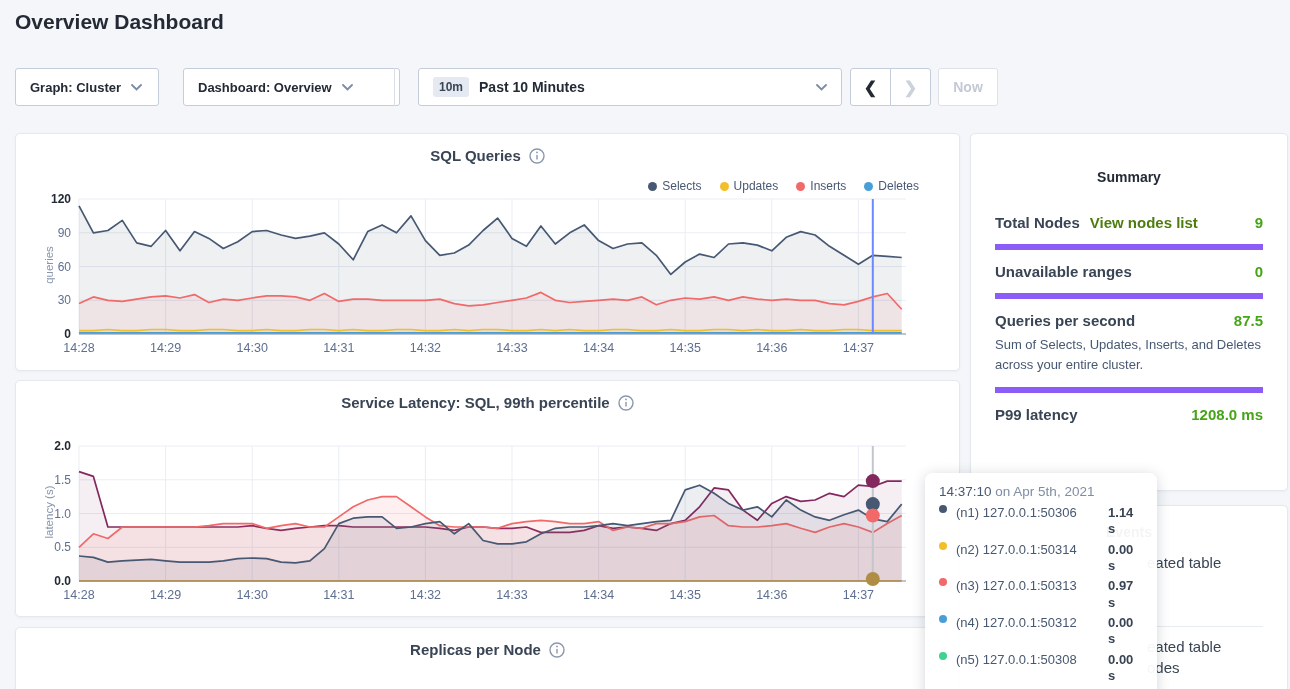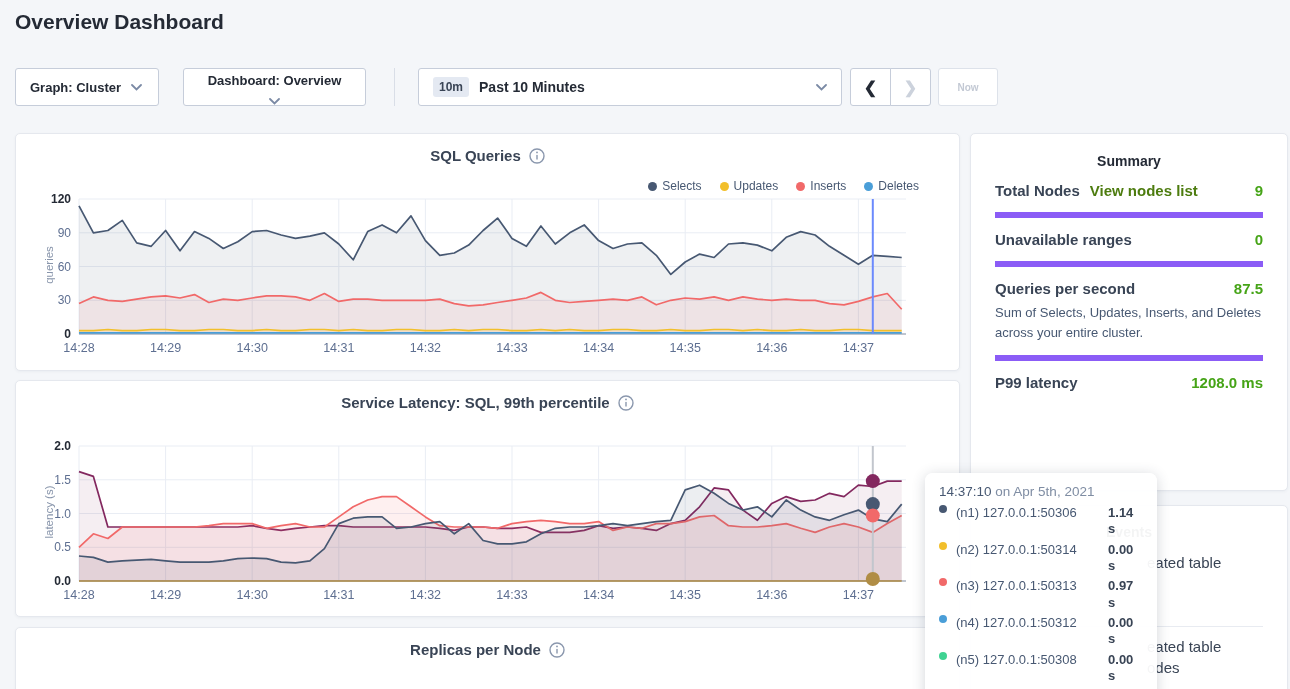--- a/index.html
+++ b/index.html
@@ -15,42 +15,42 @@
   .vdiv{position:absolute;left:394px;top:68px;width:1px;height:38px;background:#d9dee7;}
   .timesel{justify-content:flex-start;}
   .badge{background:#e4e9f2;border-radius:3px;padding:3px 6px;font-size:12px;font-weight:700;color:#394455;}
   .tlabel{font-size:14px;font-weight:700;flex:1;text-align:left;}
   .arrow-btn{position:absolute;top:68px;width:41px;height:38px;box-sizing:border-box;background:#fff;
        border:1px solid #c6cdda;display:flex;align-items:center;justify-content:center;
        font-size:16px;font-weight:700;cursor:pointer;}
   .arrow-btn.on{color:#242a35;border-radius:3px 0 0 3px;}
   .arrow-btn.off{color:#ccd2dc;border-radius:0 3px 3px 0;margin-left:-1px;cursor:default;}
   .now-btn{position:absolute;left:938px;top:68px;width:60px;height:38px;box-sizing:border-box;background:#fff;
-       border:1px solid #dde2ea;border-radius:3px;color:#c3c9d4;font-size:10px;font-weight:700;
+       border:1px solid #dde2ea;border-radius:3px;color:#c3c9d4;font-size:14px;font-weight:700;
        display:flex;align-items:center;justify-content:center;cursor:default;}
 
   
   .panel{position:absolute;background:#fff;border:1px solid #e5e8ee;border-radius:5px;
          box-shadow:0 1px 3px rgba(60,70,90,.05);box-sizing:border-box;}
   .chart-title{position:absolute;top:13px;left:0;right:0;display:flex;justify-content:center;
          align-items:center;gap:8px;font-size:15px;font-weight:700;color:#394455;}
   .info-ic{display:inline-flex;}
   .legend{position:absolute;top:45px;right:40px;display:flex;gap:18px;font-size:12px;color:#475872;}
   .legend-item{display:flex;align-items:center;gap:5px;}
   .dot{width:9px;height:9px;border-radius:50%;display:inline-block;}
   .chart-area{position:absolute;inset:0;}
   .ytick{position:absolute;font-size:12px;color:#5e6f91;width:40px;text-align:right;}
   .ytick.bold{font-weight:700;color:#242a35;}
   .xtick{position:absolute;font-size:12.5px;color:#5e6f91;width:50px;text-align:center;}
   .ylab{position:absolute;width:120px;text-align:center;font-size:11.5px;color:#8895ab;
         transform:rotate(-90deg);}
 
   
   .sum-inner{padding:0 24px;}
-  .sum-title{margin:0;padding-top:19px;text-align:center;font-size:14px;font-weight:700;color:#242a35;}
+  .sum-title{margin:16px;padding-top:19px;text-align:center;font-size:14px;font-weight:700;color:#242a35;}
   .srow{border-bottom:6px solid #8b5cf6;padding:13px 0;}
   .srow:last-child{border-bottom:none;}
   .srow-head{display:flex;align-items:baseline;gap:10px;}
   .slabel{font-weight:700;font-size:15px;color:#394455;}
   .slink{color:#4d7c0f;font-weight:700;font-size:15px;text-decoration:none;cursor:pointer;}
   .sval{margin-left:auto;color:#46a417;font-weight:700;font-size:15px;}
   .sdesc{font-size:13px;color:#475872;line-height:1.5;margin-top:6px;}
 
   
   .ev-title{position:absolute;top:18px;left:0;right:0;text-align:center;font-size:14px;font-weight:700;color:#242a35;}
@@ -74,21 +74,21 @@
 <div class="page">
 
   <h1 class="title">Overview Dashboard</h1>
 
   <button class="ctl" style="left:15px;width:144px;">
     <span>Graph: Cluster</span>
     <svg class="chev-svg" width="11" height="7" viewBox="0 0 11 7">
         <path d="M1 1l4.5 4.5L10 1" fill="none" stroke="#7b8aa5" stroke-width="1.8" stroke-linecap="round"></path>
       </svg>
   </button>
-  <button class="ctl" style="left:183px;width:183px;flex-direction:column;">
+  <button class="ctl" style="left:183px;width:217px;">
     <span>Dashboard: Overview</span>
     <svg class="chev-svg" width="11" height="7" viewBox="0 0 11 7">
         <path d="M1 1l4.5 4.5L10 1" fill="none" stroke="#7b8aa5" stroke-width="1.8" stroke-linecap="round"></path>
       </svg>
   </button>
   <div class="vdiv"></div>
   <button class="ctl timesel" style="left:418px;width:424px;">
     <span class="badge">10m</span>
     <span class="tlabel">Past 10 Minutes</span>
     <svg class="chev-svg" width="11" height="7" viewBox="0 0 11 7">

